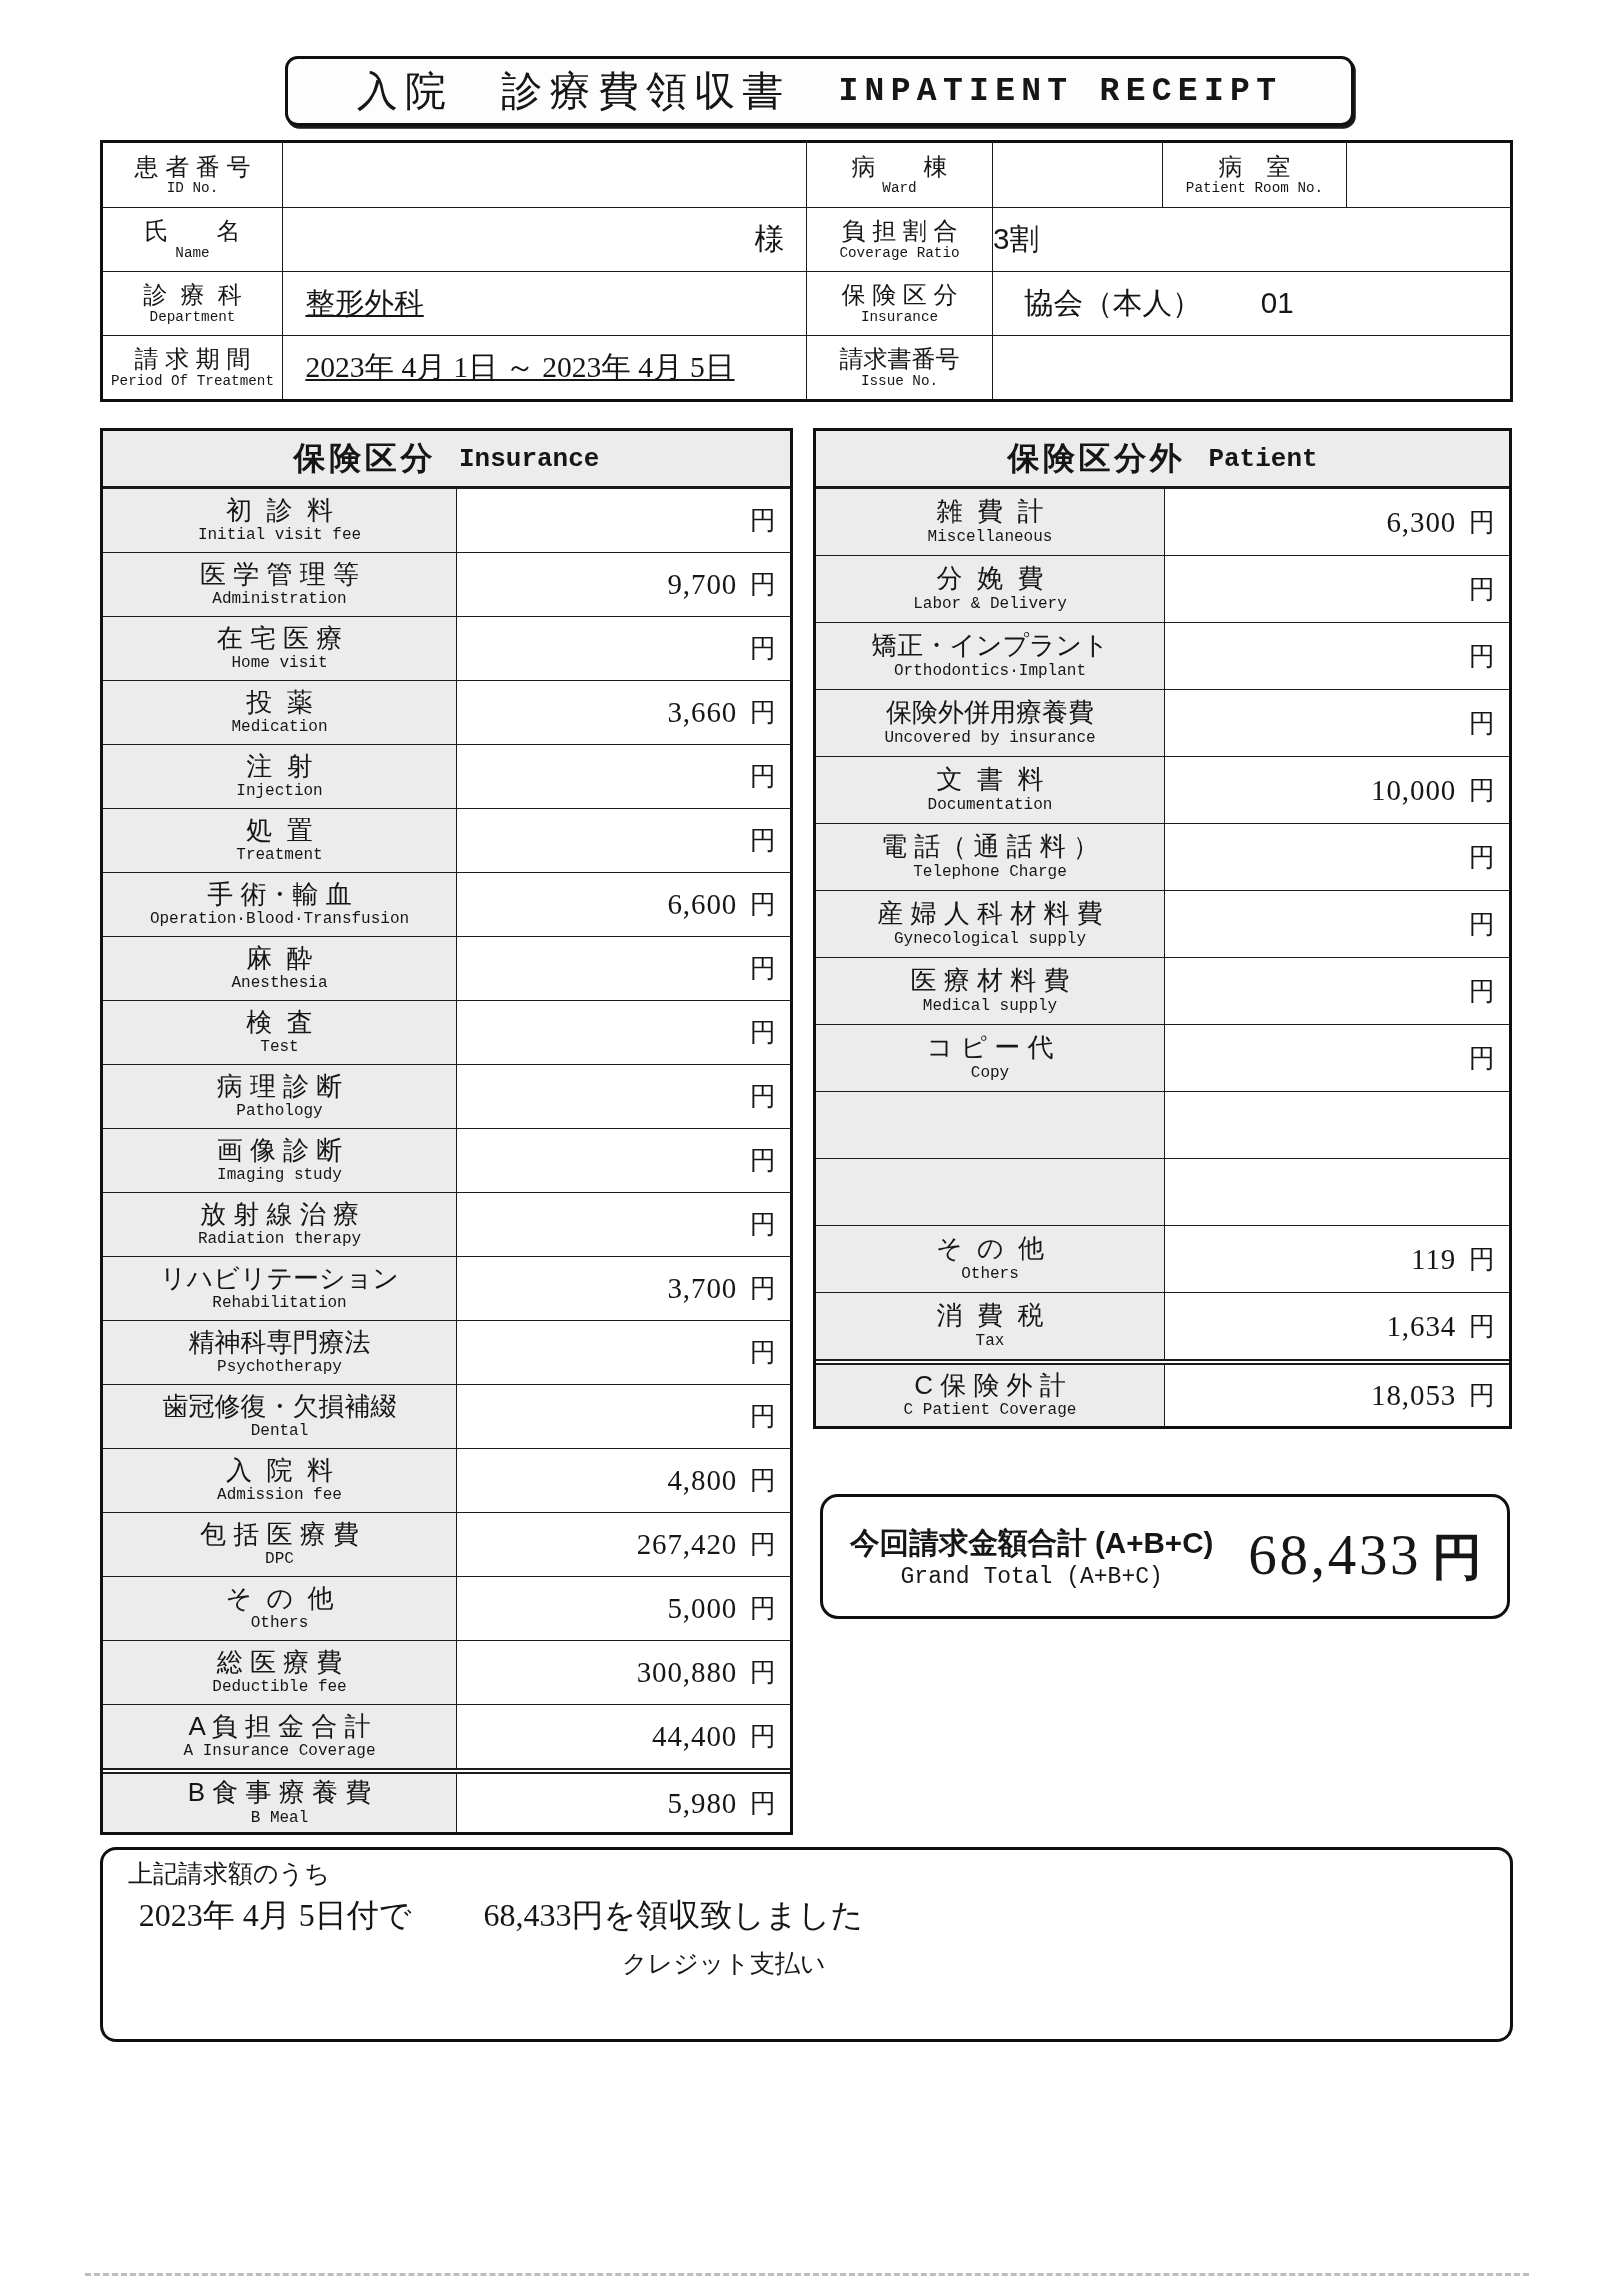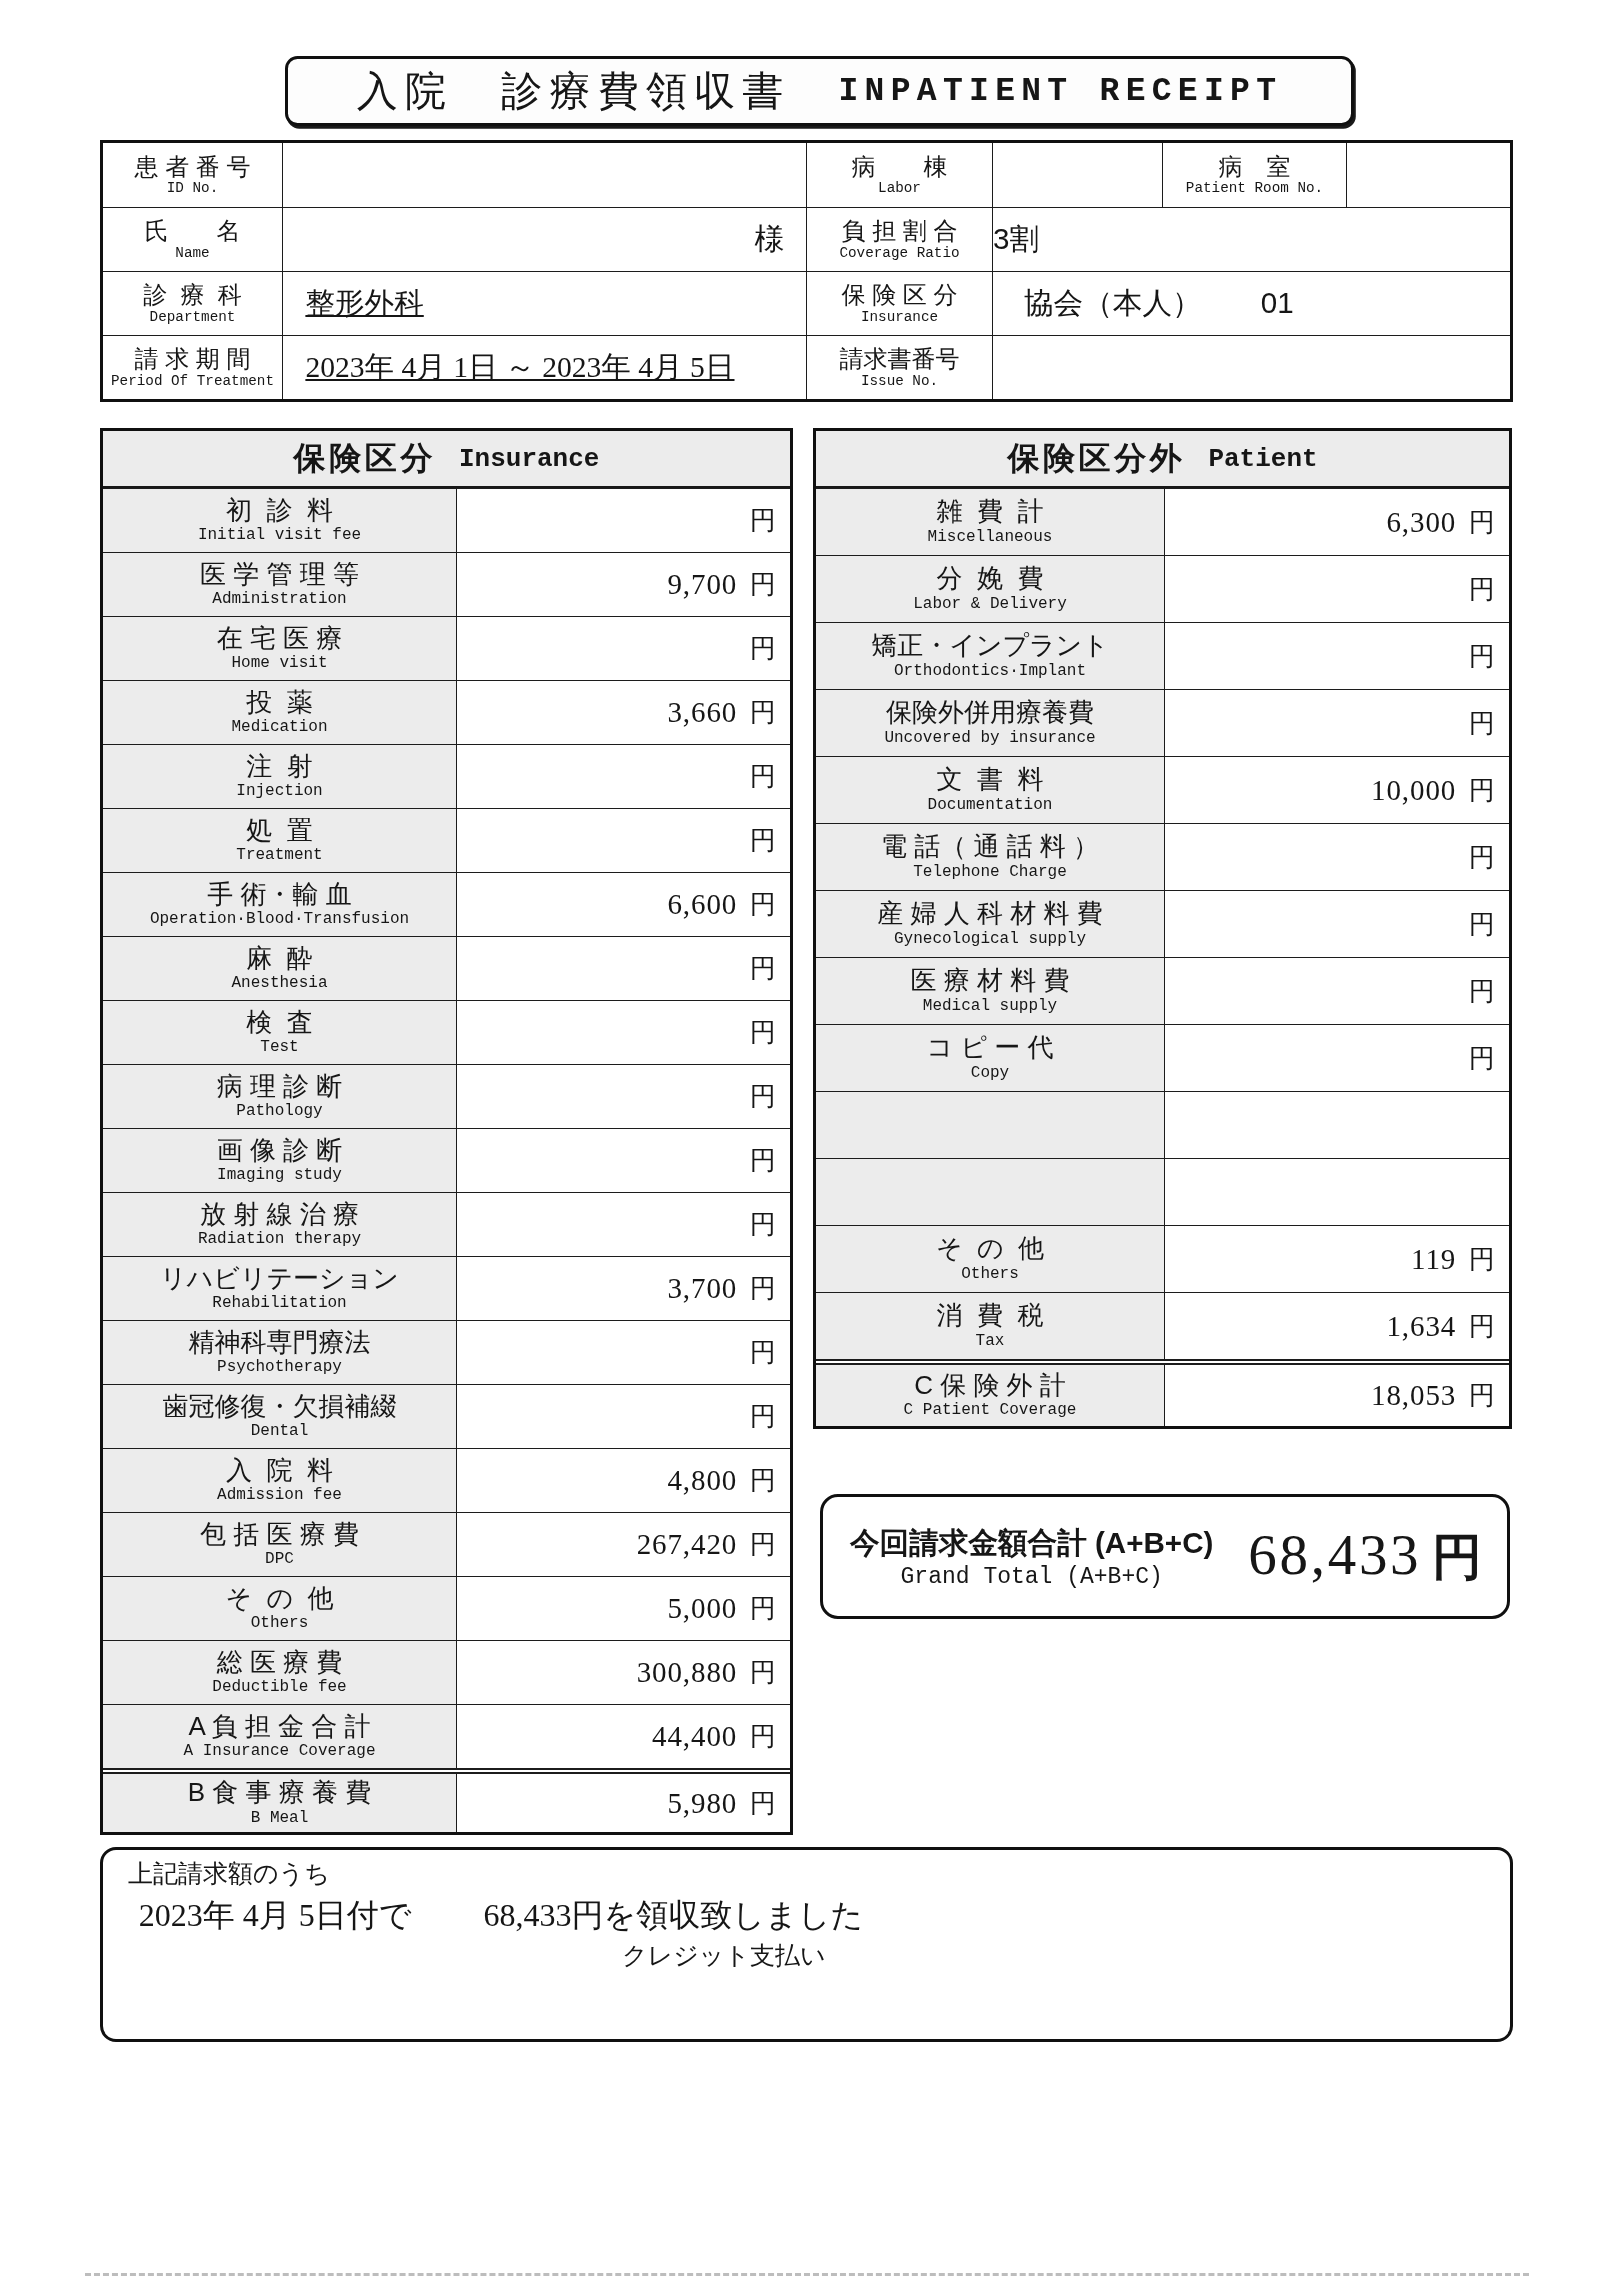--- a/index.html
+++ b/index.html
@@ -85,21 +85,21 @@
   
   .note-box{
     position:absolute;left:100px;top:1847px;width:1413px;height:195px;
     border:3.6px solid #101010;border-radius:16px;background:#fff;
     padding:7px 25px;box-sizing:border-box;
     font-family:"Liberation Serif","DejaVu Serif",serif;
   }
   .note-l1{font-size:25px;}
   .note-l2{font-size:32px;margin-top:3.6px;padding-left:10.7px;}
   .note-l2 .amount-part{margin-left:64px;}
-  .note-l3{font-size:25px;margin-top:1px;margin-left:494px;font-family:"Liberation Sans","DejaVu Sans",sans-serif;}
+  .note-l3{font-size:25px;margin-top:9px;margin-left:494px;font-family:"Liberation Sans","DejaVu Sans",sans-serif;}
 
   .scan-line{
     position:absolute;left:85px;top:2273px;width:1444px;height:0;
     border-top:3.6px dashed #9a9a9a;opacity:.65;
   }
 </style>
 </head>
 <body>
 
 <div id="page">
@@ -111,21 +111,21 @@
 
   <div class="header-table">
     <div class="hrow">
       <div class="hcell hlabel w-c1">
         <span class="jp">患 者 番 号</span>
         <span class="en">ID No.</span>
       </div>
       <div class="hcell hval w-c2"></div>
       <div class="hcell hlabel w-c3">
         <span class="jp">病　　棟</span>
-        <span class="en">Labor</span>
+        <span class="en">Ward</span>
       </div>
       <div class="hcell hval w-c4"></div>
       <div class="hcell hlabel w-c5">
         <span class="jp">病　室</span>
         <span class="en">Patient Room No.</span>
       </div>
       <div class="hcell hval w-last"></div>
     </div>
     <div class="hrow">
       <div class="hcell hlabel w-c1">

